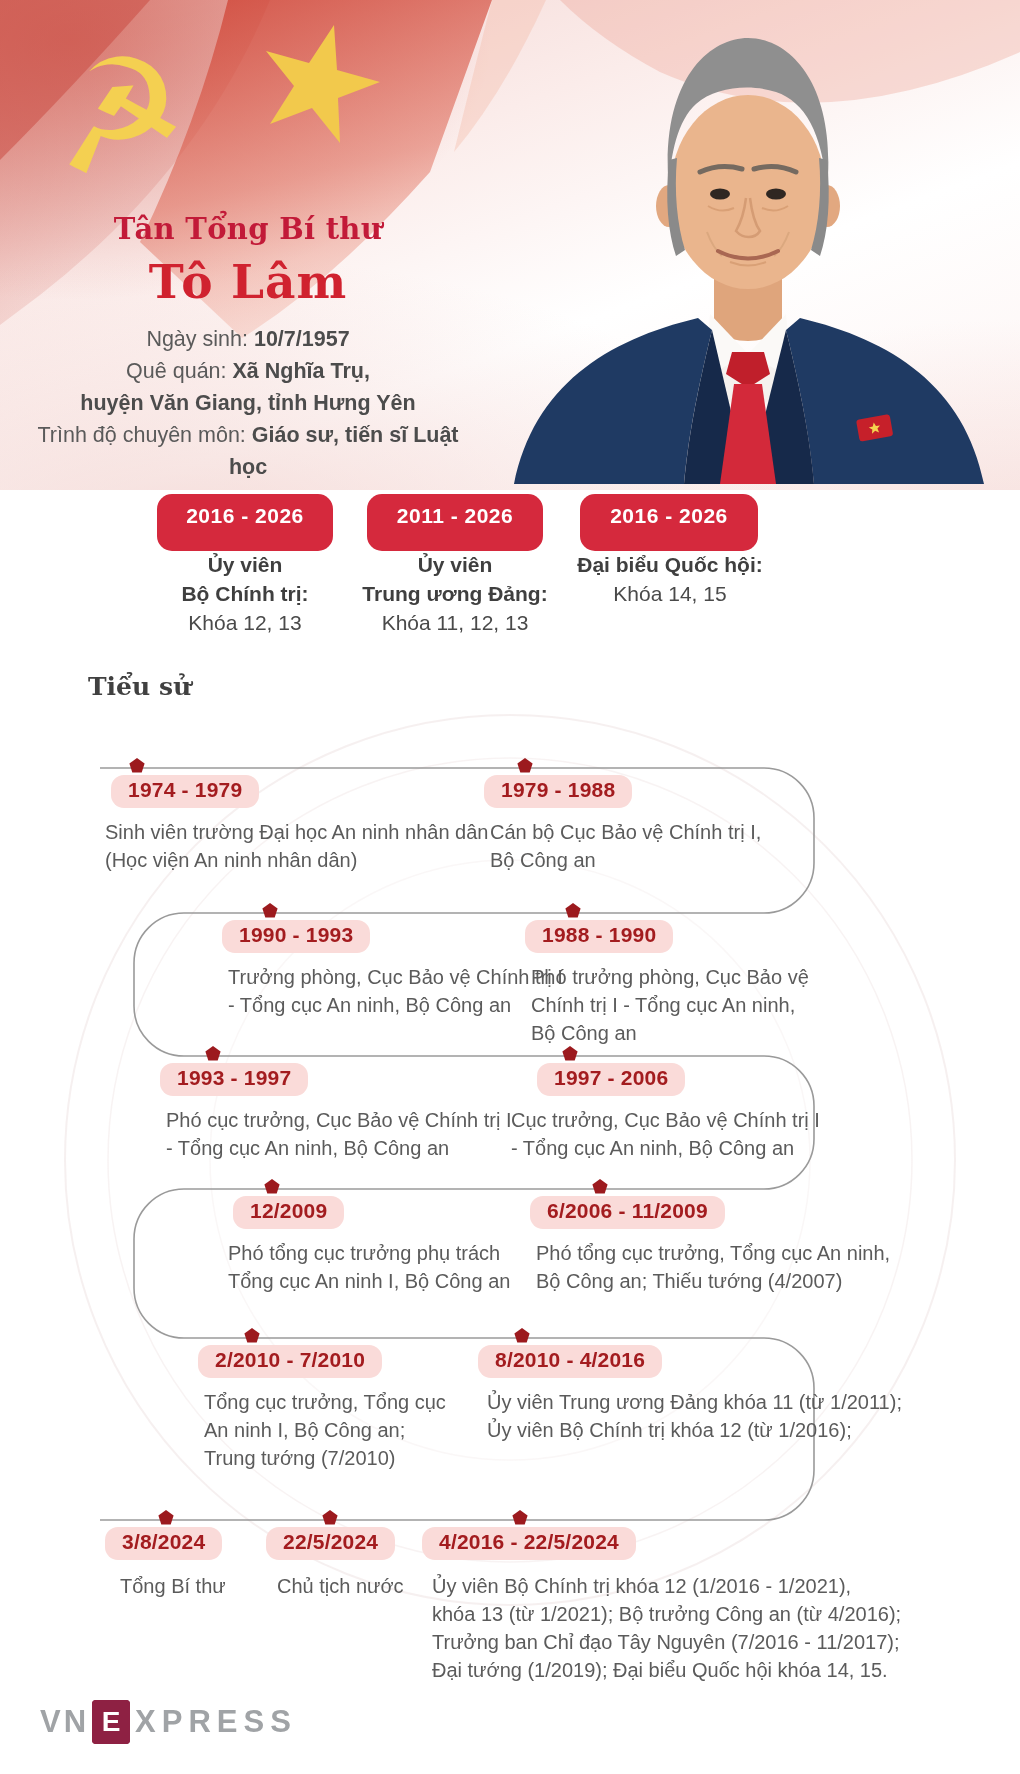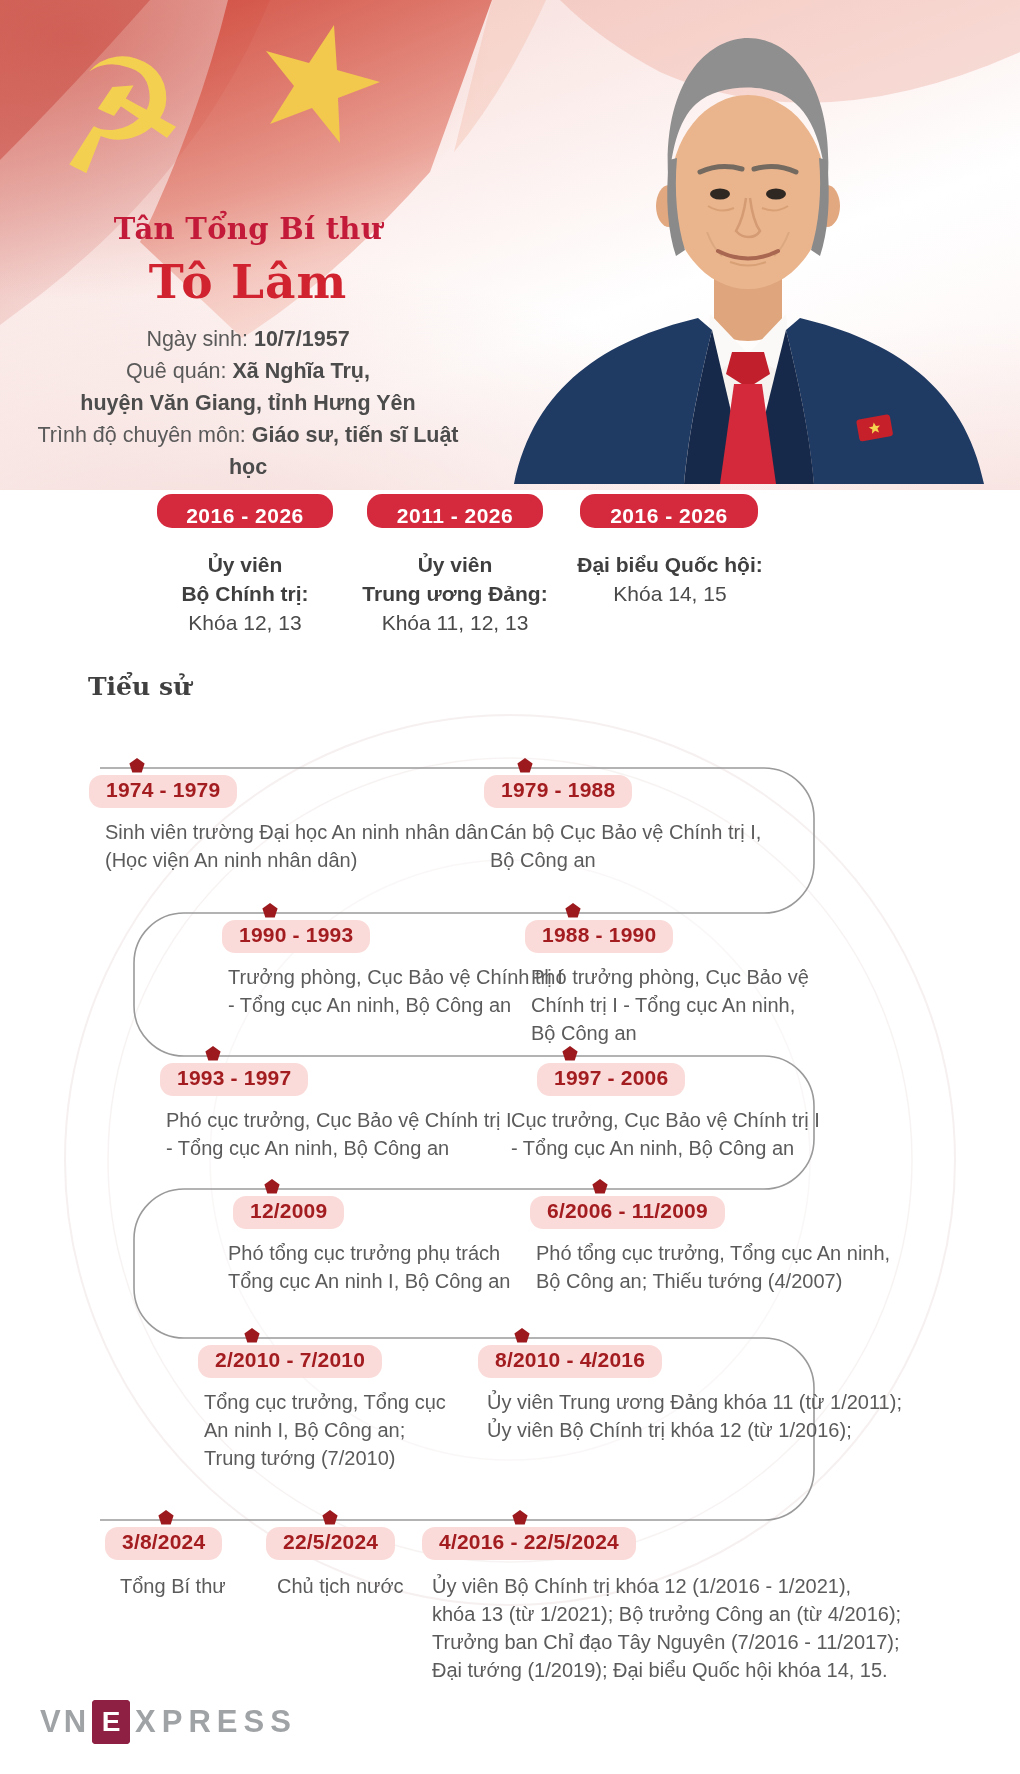--- a/index.html
+++ b/index.html
@@ -20,21 +20,21 @@
   .hero-art{left:0;top:0;}
   .portrait{right:0;top:0;}
   .hero-text{position:absolute;left:22px;top:212px;width:452px;text-align:center;z-index:3;}
   .hero-subtitle{font-family:"DejaVu Serif","Liberation Serif",serif;font-weight:700;font-size:29px;color:#c21a38;letter-spacing:.3px;}
   .hero-name{font-family:"DejaVu Serif","Liberation Serif",serif;font-weight:700;font-size:47px;color:#d0222f;margin-top:8px;letter-spacing:1px;}
   .hero-fields{margin-top:14px;font-size:21.5px;line-height:32px;color:#5a5a5a;}
   .hero-fields .lbl{font-weight:400;}
   .hero-fields .val{font-weight:700;color:#4c4c4c;}
   
   .badge-pill{
-    position:absolute;height:34px;line-height:43px;border-radius:15px;
+    position:absolute;height:57px;line-height:43px;border-radius:15px;
     background:#d5293d;color:#ffffff;font-weight:700;font-size:21px;text-align:center;
     letter-spacing:.5px;
   }
   .badge-lines{position:absolute;text-align:center;font-size:21px;line-height:29px;color:#3f3f3f;}
   .badge-lines .b{font-weight:700;}
   .badge-lines .r{font-weight:400;color:#4a4a4a;}
   
   .bio-title{
     position:absolute;left:88px;top:672px;
     font-family:"DejaVu Serif","Liberation Serif",serif;font-weight:700;font-size:25px;color:#404040;z-index:3;
@@ -189,21 +189,21 @@
       <use href="#pent" x="272" y="1187"></use>
       <use href="#pent" x="600" y="1187"></use>
       <use href="#pent" x="252" y="1336"></use>
       <use href="#pent" x="522" y="1336"></use>
       <use href="#pent" x="166" y="1518"></use>
       <use href="#pent" x="330" y="1518"></use>
       <use href="#pent" x="520" y="1518"></use>
     </g>
   </svg>
 
-  <div class="chip" style="left:89px;top:775px;">1974 - 1979</div>
+  <div class="chip" style="left:111px;top:775px;">1974 - 1979</div>
   <div class="evtext" style="left:105px;top:818px;">
     <div>Sinh viên trường Đại học An ninh nhân dân</div>
     <div>(Học viện An ninh nhân dân)</div>
   </div>
 
   <div class="chip" style="left:484px;top:775px;">1979 - 1988</div>
   <div class="evtext" style="left:490px;top:818px;">
     <div>Cán bộ Cục Bảo vệ Chính trị I,</div>
     <div>Bộ Công an</div>
   </div>

